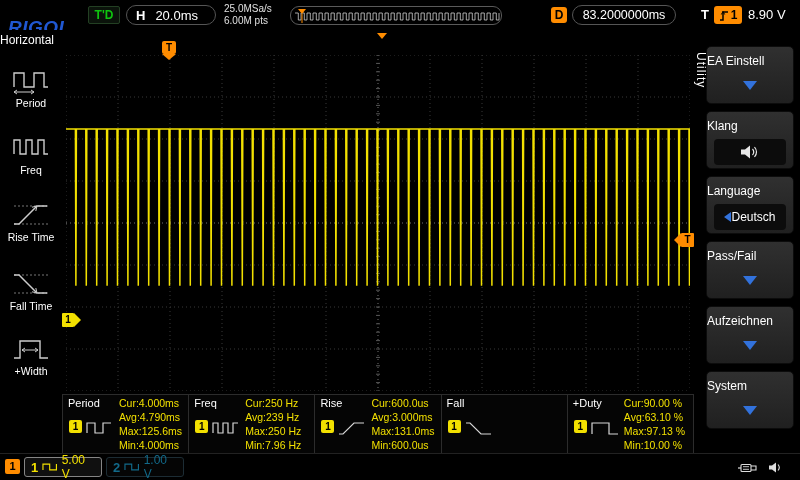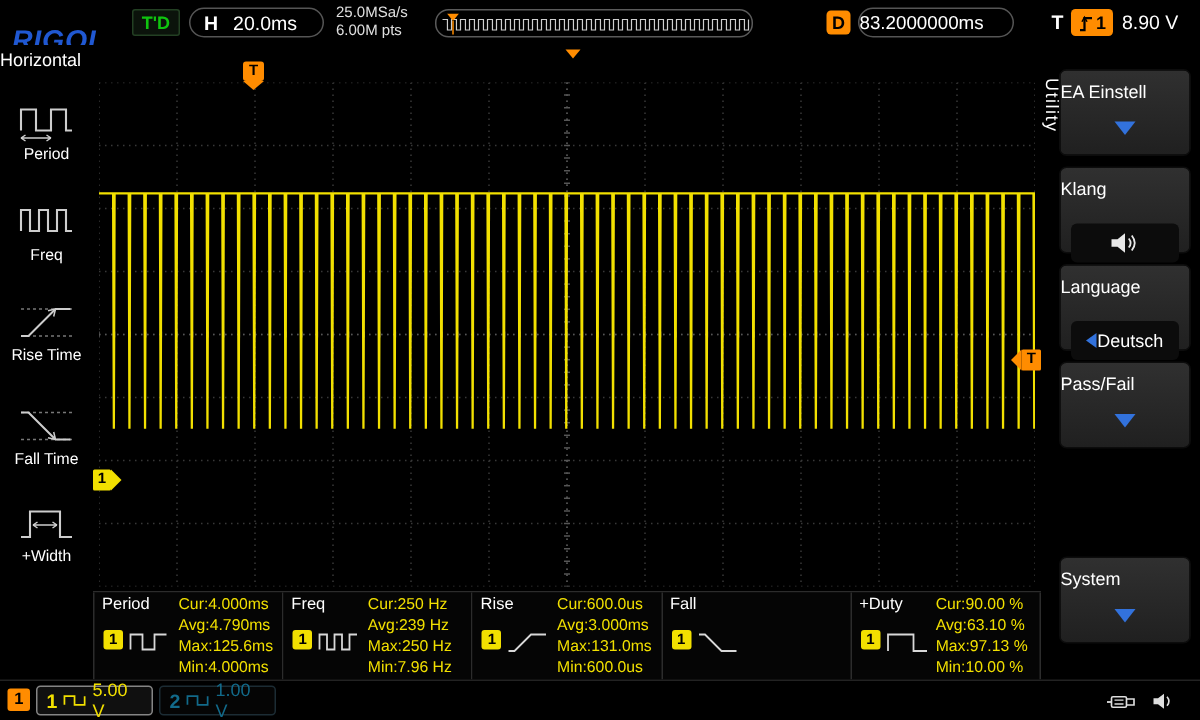--- a/index.html
+++ b/index.html
@@ -18,21 +18,21 @@
          border-radius:10px;background:#000;display:flex;align-items:center;}
   .h-label{font-weight:bold;font-size:13px;margin-left:9px;}
   .h-value{font-size:13px;margin-left:10px;}
   .rates{position:absolute;left:224px;top:3px;font-size:10px;color:#e0e0e0;line-height:12px;}
   .preview{position:absolute;left:290px;top:6px;width:212px;height:19px;border:1px solid #5a5a5a;
            border-radius:9px;background:#000;overflow:hidden;}
   #preview-svg{position:absolute;left:2px;top:2px;}
   .d-badge{position:absolute;left:551px;top:7px;width:16px;height:16px;background:var(--orange,#ff8c00);
            color:#000;font-weight:bold;font-size:12px;text-align:center;line-height:16px;border-radius:3px;}
   .d-box{position:absolute;left:572px;top:5px;width:104px;height:20px;border:1px solid #555;
-         border-radius:10px;font-size:12.5px;text-align:left;line-height:18px;}
+         border-radius:10px;font-size:12.5px;text-align:center;line-height:18px;}
   .t-label{position:absolute;left:701px;top:7px;font-weight:bold;font-size:13px;}
   .t-badge{position:absolute;left:714px;top:6px;width:28px;height:18px;background:var(--orange,#ff8c00);
            border-radius:3px;color:#000;display:flex;align-items:center;justify-content:center;gap:2px;
            font-weight:bold;font-size:12px;}
   .t-value{position:absolute;left:748px;top:7px;font-size:13px;}
 
   
   .sidebar{position:absolute;left:0;top:30px;width:62px;height:423px;background:#000;}
   .sidebar-title{position:absolute;top:3px;width:100%;text-align:left;font-size:12px;color:#fff;}
   .side-item{position:absolute;left:0;width:62px;height:62px;text-align:center;cursor:pointer;}
@@ -62,21 +62,21 @@
 
   
   .menu{position:absolute;left:694px;top:30px;width:106px;height:423px;background:#000;}
   .menu-title{position:absolute;left:0;top:22px;color:#fff;font-size:12px;writing-mode:vertical-rl;
               letter-spacing:1px;}
   .menu-btn{position:absolute;left:12px;width:88px;height:58px;background:linear-gradient(#303030,#202020);
             border:1px solid #0c0c0c;border-radius:5px;cursor:pointer;}
   .mb-label{font-size:12px;text-align:left;margin-top:7px;color:#fff;white-space:nowrap;}
   .down-arrow{width:0;height:0;border-left:7px solid transparent;border-right:7px solid transparent;
               border-top:9px solid var(--menu-arrow,#3272dc);margin:13px auto 0;}
-  .mb-inset{width:72px;height:26px;background:#0c0c0c;border-radius:4px;margin:16px auto 0;
+  .mb-inset{width:72px;height:26px;background:#0c0c0c;border-radius:4px;margin:6px auto 0;
             display:flex;align-items:center;justify-content:center;gap:0;}
   .left-arrow{width:0;height:0;border-top:5px solid transparent;border-bottom:5px solid transparent;
               border-right:7px solid var(--menu-arrow,#3272dc);}
   .lang-value{color:#fff;font-size:12px;}
 
   
   .measures{position:absolute;left:62px;top:394px;width:632px;height:59px;display:flex;
             border-top:1px solid #2c2c2c;}
   .mpanel{position:relative;flex:1 1 0;height:100%;border-right:1px solid #2c2c2c;background:#050505;
           cursor:pointer;}
@@ -353,20 +353,24 @@
         <span class="left-arrow"></span>
         <span class="lang-value">Deutsch</span>
       </div>
     </div>
 
     <div class="menu-btn" style="top:211px">
       <div class="mb-label">Pass/Fail</div>
       <div class="down-arrow"></div>
     </div>
 
+    <div class="menu-btn" style="top:276px">
+      <div class="mb-label">Aufzeichnen</div>
+      <div class="down-arrow"></div>
+    </div>
 
     <div class="menu-btn" style="top:341px">
       <div class="mb-label">System</div>
       <div class="down-arrow"></div>
     </div>
   </nav>
 
   <section class="measures">
 
     <div class="mpanel">

